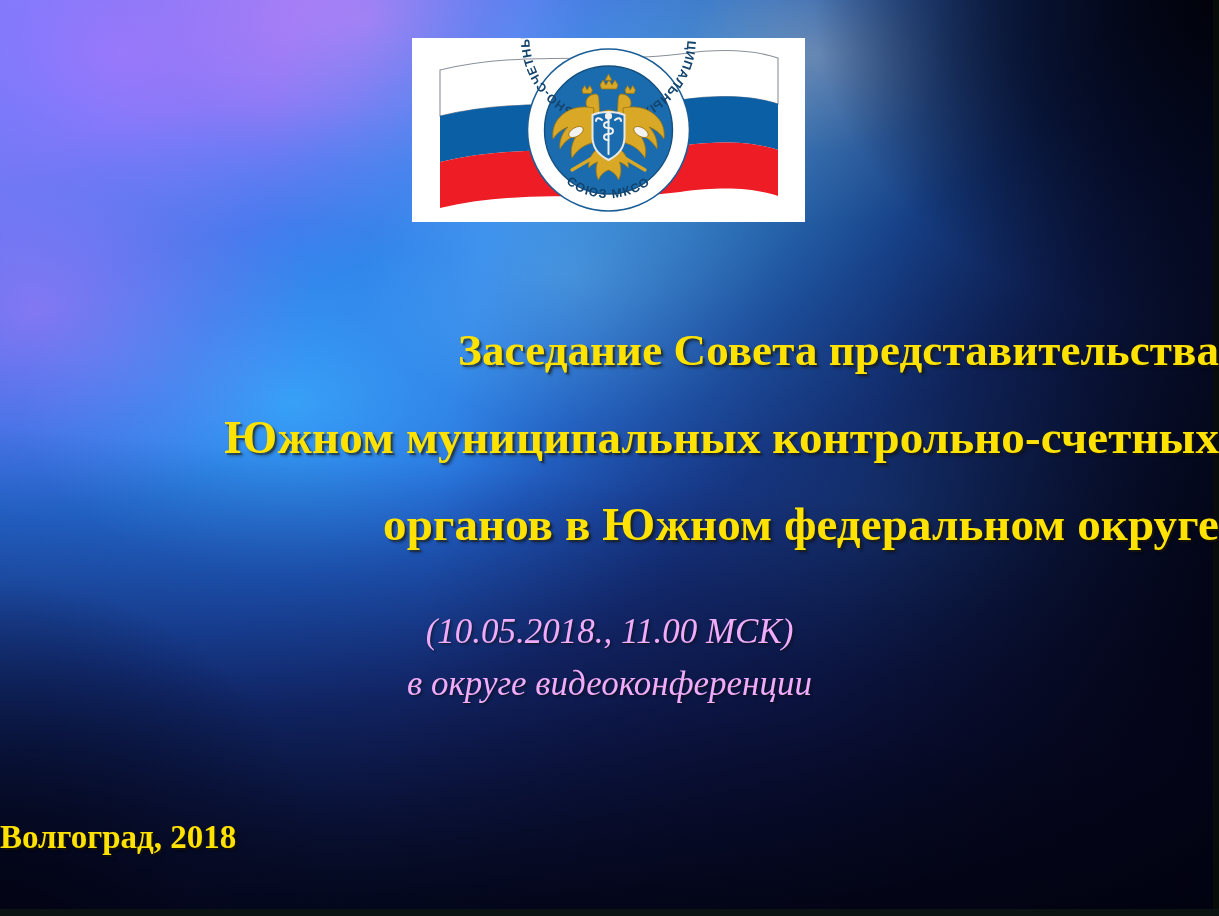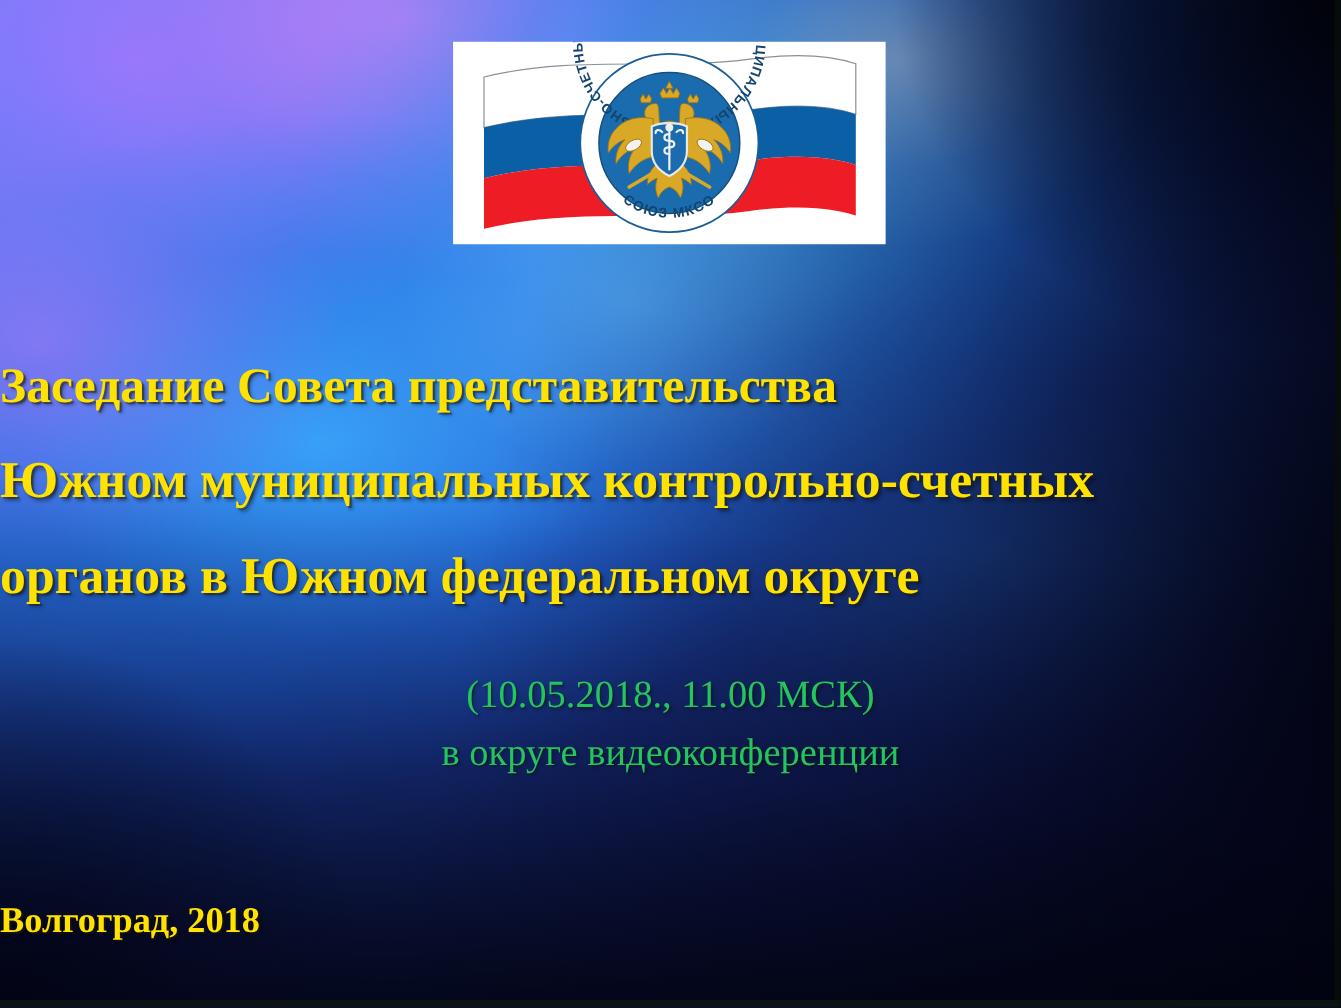--- a/index.html
+++ b/index.html
@@ -168,21 +168,21 @@
     width: 100%;
     height: 100%;
   }
 
   
   #title-block {
     position: absolute;
     left: 0;
     right: 0;
     top: 307px;
-    text-align: left;
+    text-align: right;
   }
 
   .title-line {
     color: #ffe200;
     font-weight: bold;
     font-size: 45px;
     line-height: 87px;
     letter-spacing: 0.1px;
     text-shadow:
       2px 2px 0 rgba(40,30,0,0.45),
@@ -195,21 +195,22 @@
 
   #subtitle-block {
     position: absolute;
     left: 0;
     right: 0;
     top: 606px;
     text-align: center;
   }
 
   .subtitle-line {
-    color: #22c55e;
+    color: #f0abfc;
+    font-style: italic;
     font-size: 35px;
     line-height: 52px;
     text-shadow:
       1px 1px 0 rgba(30,25,0,0.40),
       2px 2px 3px rgba(0,0,0,0.30);
     white-space: nowrap;
   }
 
   #footer-block {
     position: absolute;

